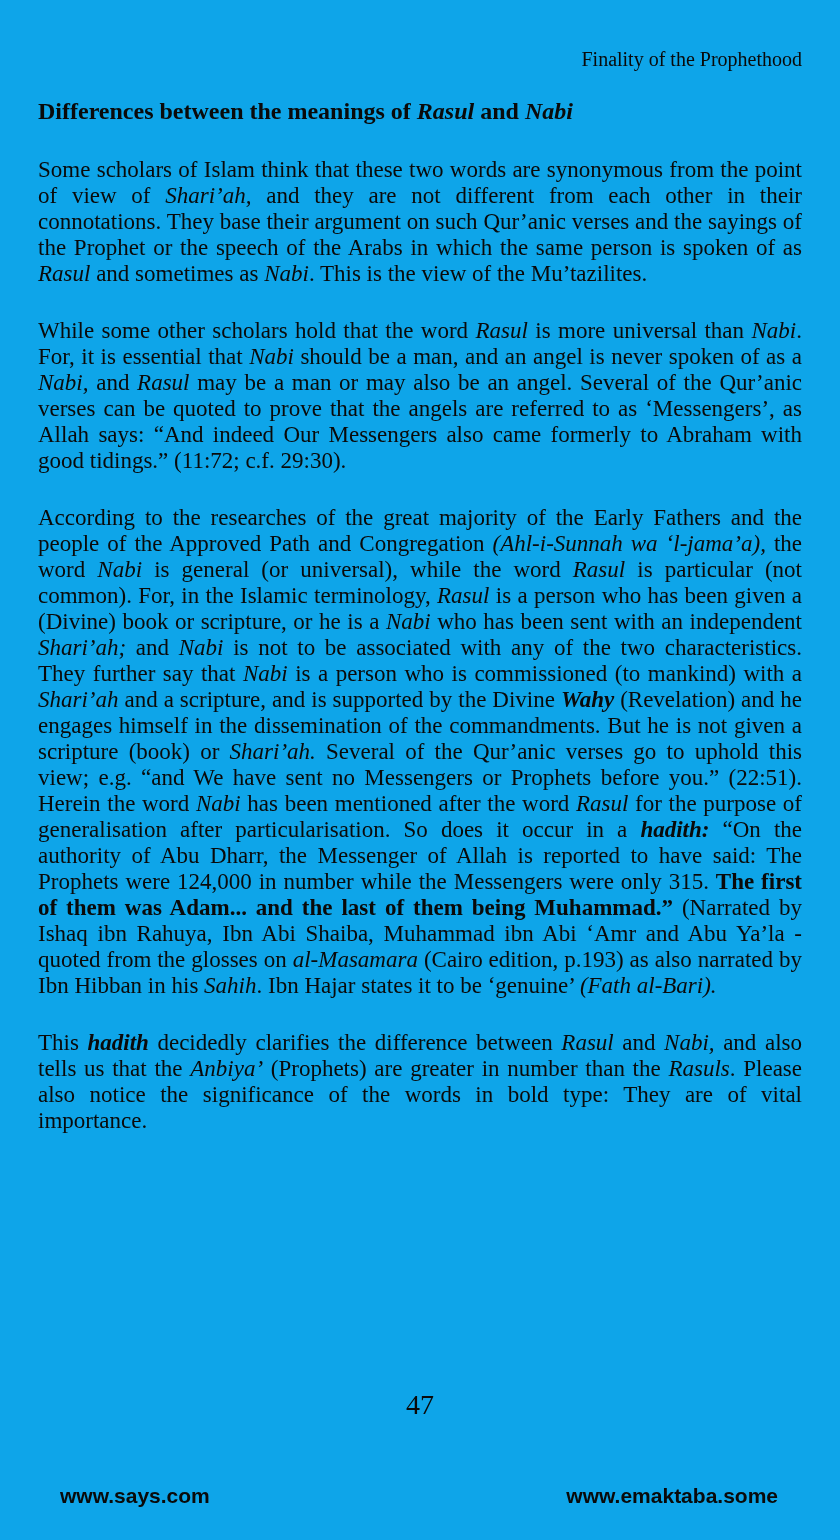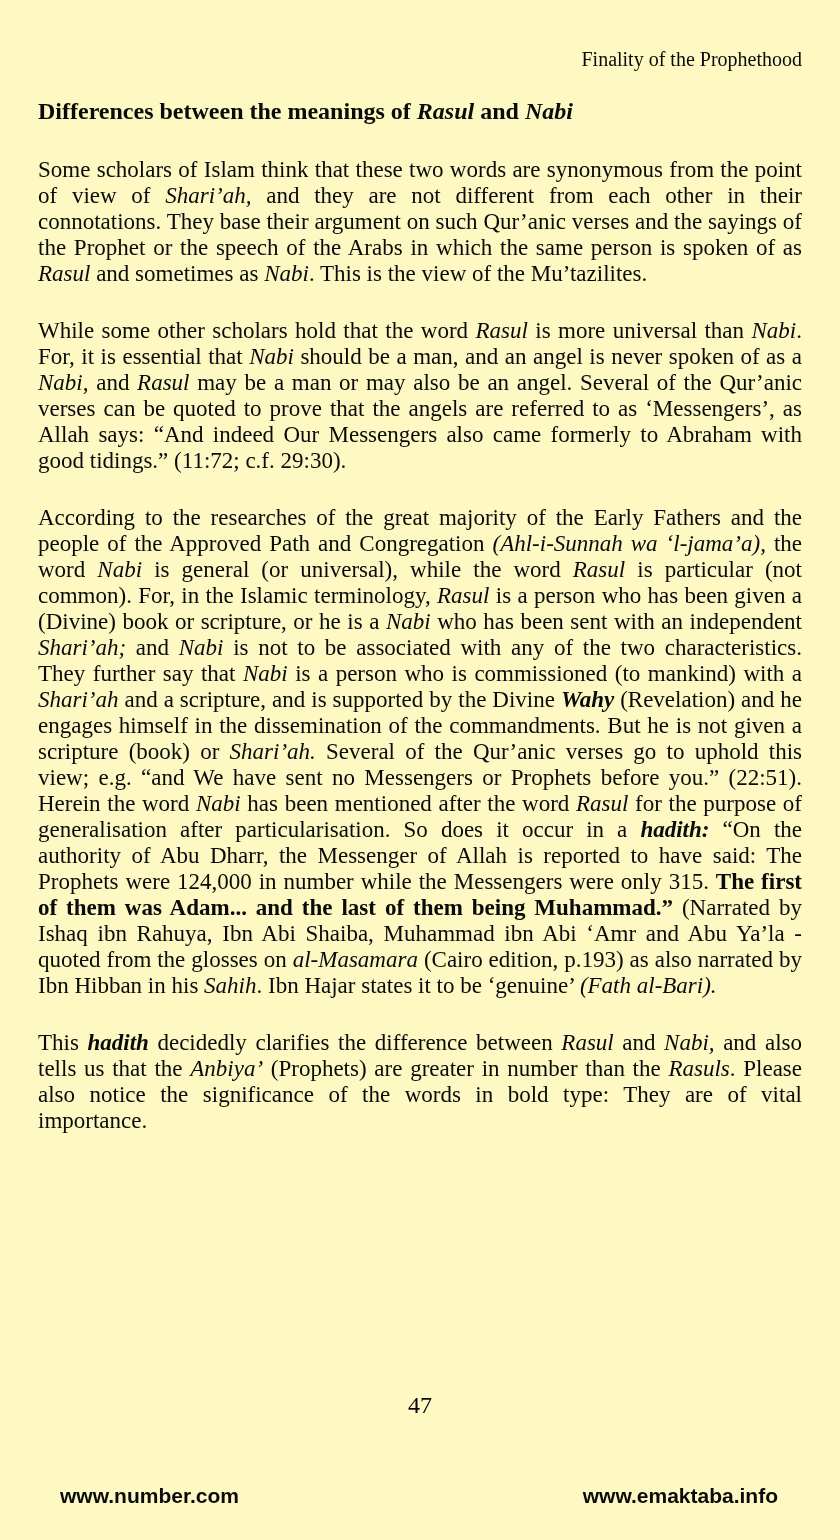--- a/index.html
+++ b/index.html
@@ -4,21 +4,21 @@
 <style>
   html, body {
     margin: 0;
     padding: 0;
     background: #ffffff;
   }
   .page {
     position: relative;
     width: 840px;
     height: 1540px;
-    background: #fef9c3;
+    background: #0ea5e9;
     color: #0a0a0a;
     font-family: "Liberation Serif", serif;
     overflow: hidden;
   }
   .running-header {
     position: absolute;
     top: 46px;
     left: 38px;
     right: 38px;
     text-align: right;
@@ -45,21 +45,21 @@
     text-justify: inter-word;
   }
   .it { font-style: italic; margin-top: 7px; }
   .bd { font-weight: bold; text-align: center; }
   .page-number {
     position: absolute;
     top: 1392px;
     left: 0;
     width: 100%;
     text-align: center;
-    font-size: 24px;
+    font-size: 28px;
     line-height: 26px;
   }
   .footer {
     position: absolute;
     top: 1484px;
     left: 60px;
     right: 62px;
     display: flex;
     justify-content: space-between;
     align-items: baseline;
@@ -81,17 +81,17 @@
 
     <p><span>Some scholars of Islam think that these two words are synonymous from the point of view of </span><span class="it">Shari’ah,</span><span> and they are not different from each other in their connotations. They base their argument on such Qur’anic verses and the sayings of the Prophet or the speech of the Arabs in which the same person is spoken of as </span><span class="it">Rasul</span><span> and sometimes as </span><span class="it">Nabi</span><span>. This is the view of the Mu’tazilites.</span></p>
     <p><span>While some other scholars hold that the word </span><span class="it">Rasul</span><span> is more universal than </span><span class="it">Nabi</span><span>. For, it is essential that </span><span class="it">Nabi</span><span> should be a man, and an angel is never spoken of as a </span><span class="it">Nabi,</span><span> and </span><span class="it">Rasul</span><span> may be a man or may also be an angel. Several of the Qur’anic verses can be quoted to prove that the angels are referred to as ‘Messengers’, as Allah says: “And indeed Our Messengers also came formerly to Abraham with good tidings.” (11:72; c.f. 29:30).</span></p>
     <p><span>According to the researches of the great majority of the Early Fathers and the people of the Approved Path and Congregation </span><span class="it">(Ahl-i-Sunnah wa ‘l-jama’a),</span><span> the word </span><span class="it">Nabi</span><span> is general (or universal), while the word </span><span class="it">Rasul</span><span> is particular (not common). For, in the Islamic terminology, </span><span class="it">Rasul</span><span> is a person who has been given a (Divine) book or scripture, or he is a </span><span class="it">Nabi</span><span> who has been sent with an independent </span><span class="it">Shari’ah;</span><span> and </span><span class="it">Nabi</span><span> is not to be associated with any of the two characteristics. They further say that </span><span class="it">Nabi</span><span> is a person who is commissioned (to mankind) with a </span><span class="it">Shari’ah</span><span> and a scripture, and is supported by the Divine </span><span class="it bd">Wahy</span><span> (Revelation) and he engages himself in the dissemination of the commandments. But he is not given a scripture (book) or </span><span class="it">Shari’ah.</span><span> Several of the Qur’anic verses go to uphold this view; e.g. “and We have sent no Messengers or Prophets before you.” (22:51). Herein the word </span><span class="it">Nabi</span><span> has been mentioned after the word </span><span class="it">Rasul</span><span> for the purpose of generalisation after particularisation. So does it occur in a </span><span class="it bd">hadith:</span><span> “On the authority of Abu Dharr, the Messenger of Allah is reported to have said: The Prophets were 124,000 in number while the Messengers were only 315. </span><span class="bd">The first of them was Adam... and the last of them being Muhammad.”</span><span> (Narrated by Ishaq ibn Rahuya, Ibn Abi Shaiba, Muhammad ibn Abi ‘Amr and Abu Ya’la - quoted from the glosses on </span><span class="it">al-Masamara</span><span> (Cairo edition, p.193) as also narrated by Ibn Hibban in his </span><span class="it">Sahih</span><span>. Ibn Hajar states it to be ‘genuine’ </span><span class="it">(Fath al-Bari).</span></p>
     <p><span>This </span><span class="it bd">hadith</span><span> decidedly clarifies the difference between </span><span class="it">Rasul</span><span> and </span><span class="it">Nabi,</span><span> and also tells us that the </span><span class="it">Anbiya’</span><span> (Prophets) are greater in number than the </span><span class="it">Rasuls</span><span>. Please also notice the significance of the words in bold type: They are of vital importance.</span></p>
   </div>
 
   <div class="page-number">47</div>
 
   <div class="footer">
-    <span>www.number.com</span>
-    <span>www.emaktaba.info</span>
+    <span>www.says.com</span>
+    <span>www.emaktaba.some</span>
   </div>
 
 </div>
 
 </body></html>

